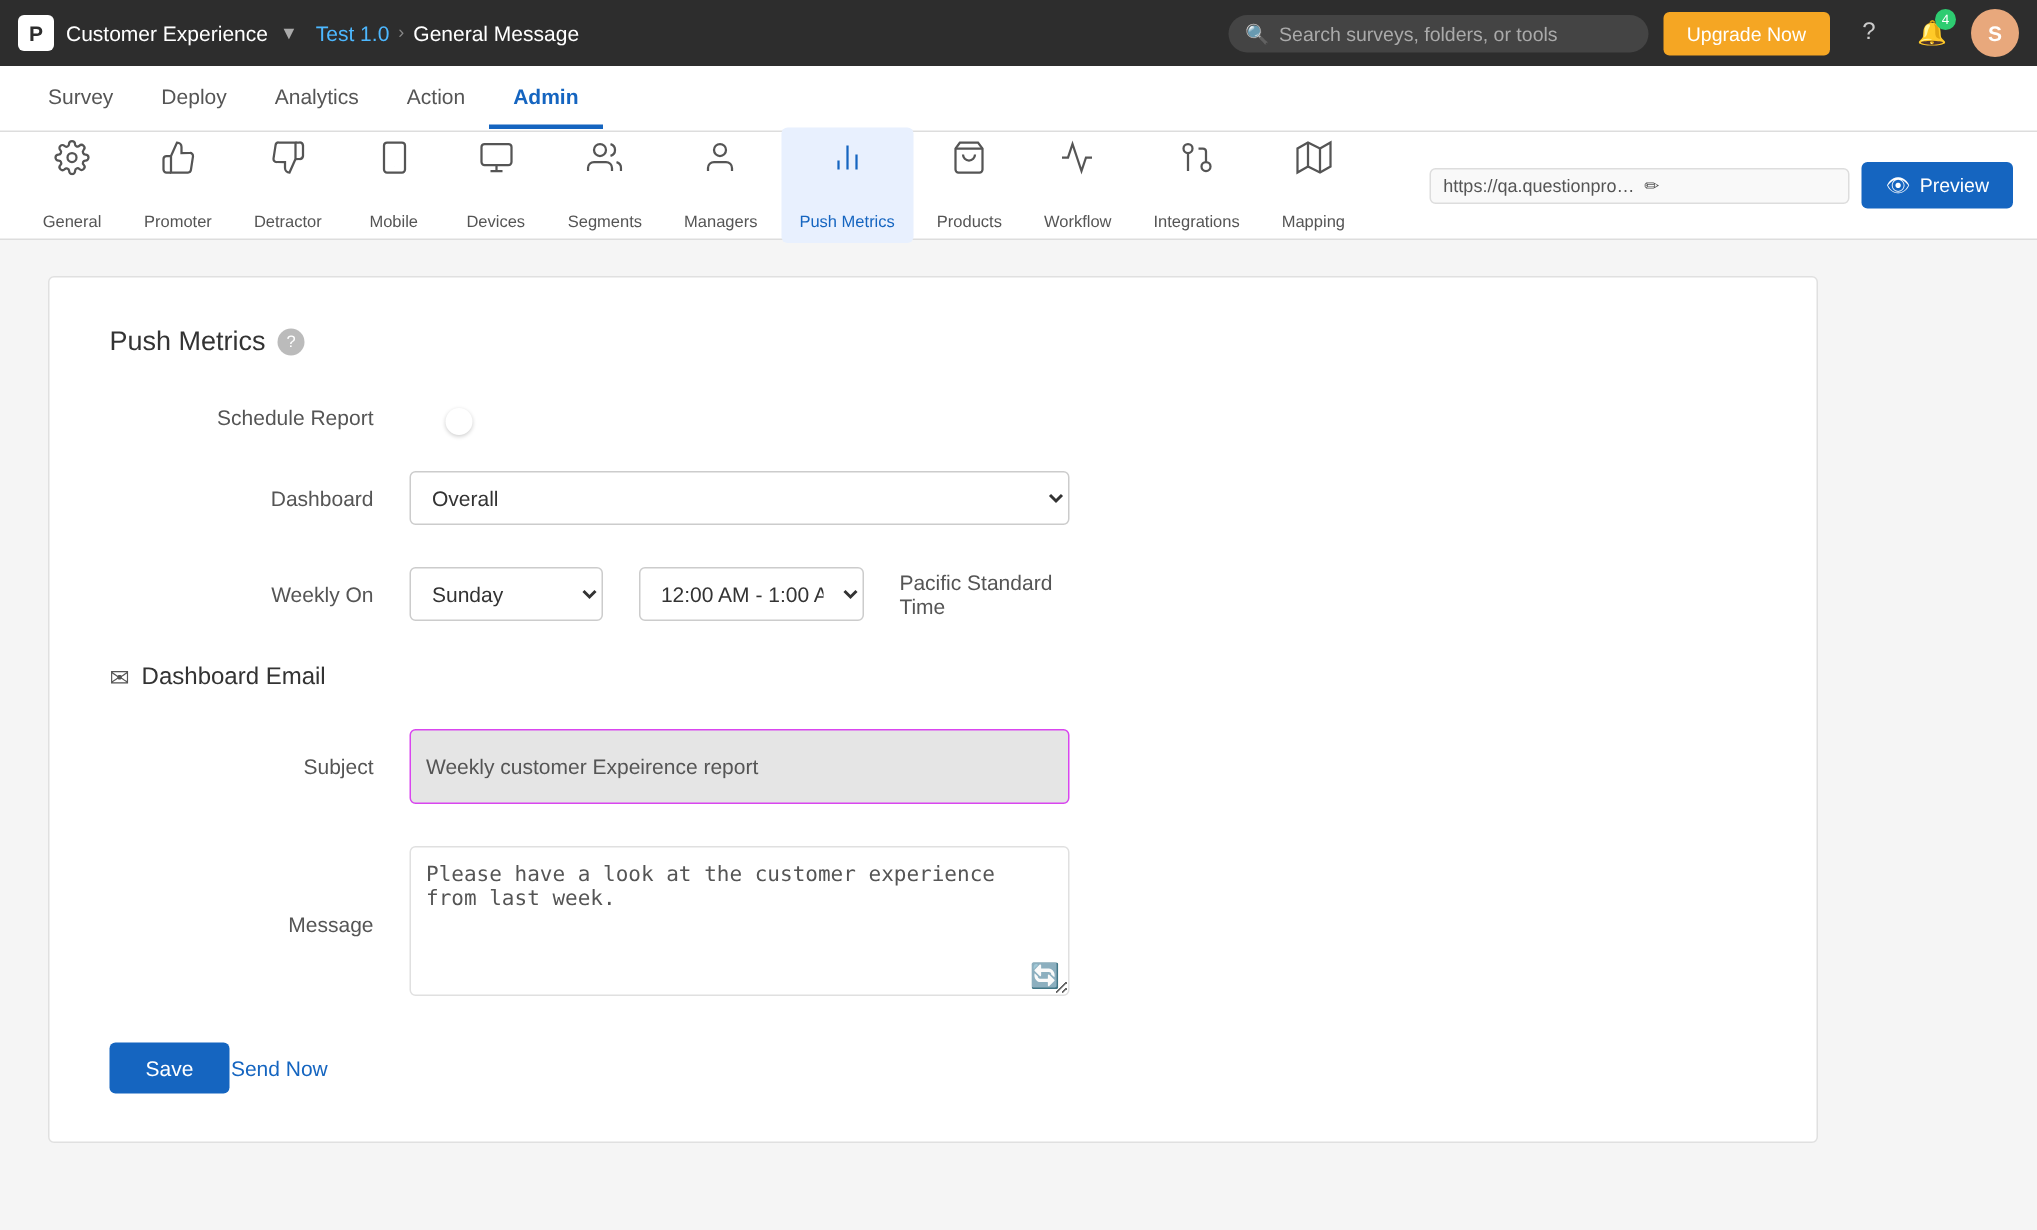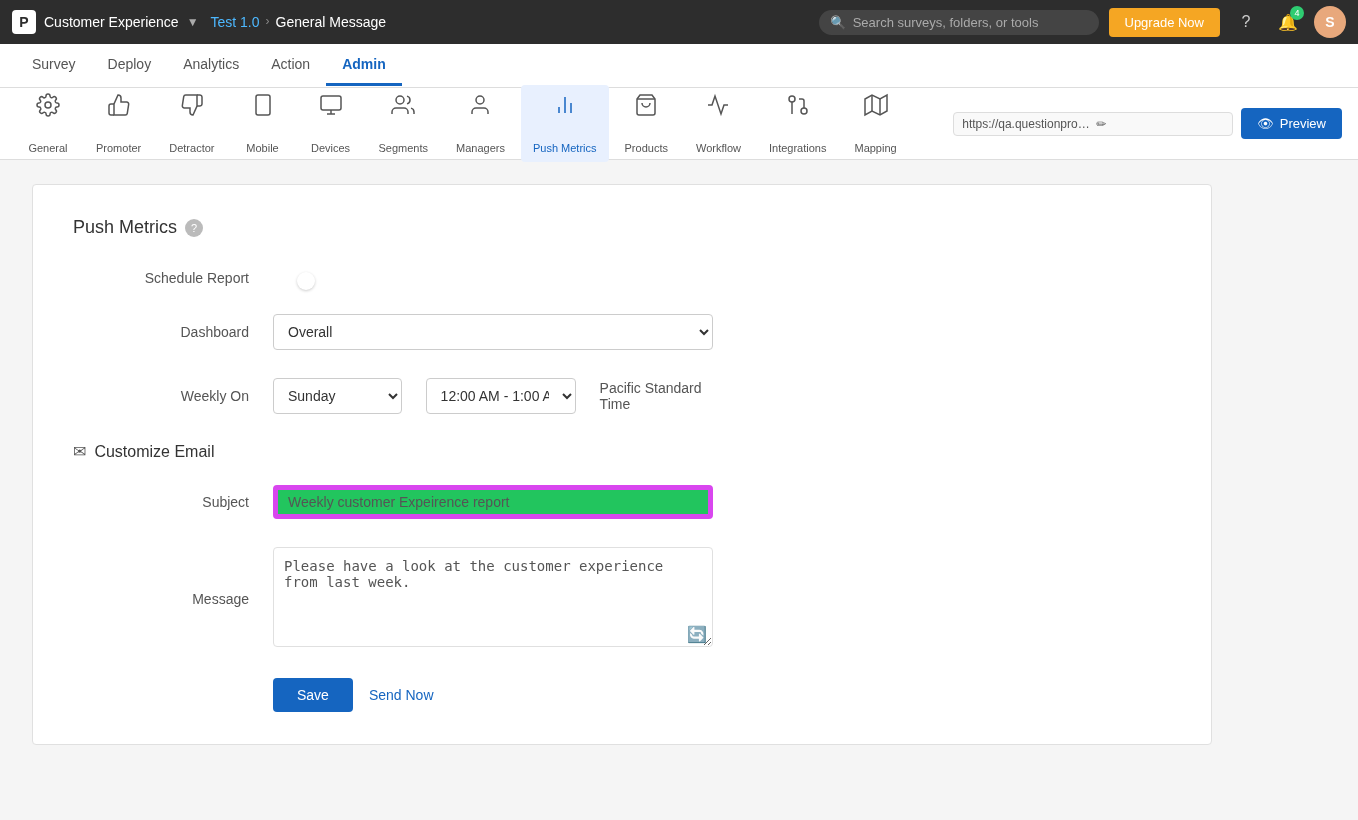--- a/index.html
+++ b/index.html
@@ -72,25 +72,25 @@
     .timezone-text { font-size: 14px; color: #555; }
 
     .managers-link { color: #1565c0; cursor: pointer; text-decoration: none; font-size: 14px; }
 
     
     .customize-section { margin-bottom: 24px; }
     .customize-title-row { display: flex; align-items: center; gap: 8px; margin-bottom: 24px; }
     .envelope-icon { color: #555; font-size: 16px; }
     .customize-title { font-size: 16px; color: #333; }
 
-    .subject-input { width: 100%; padding: 4px 10px; border: 5px solid #d946ef; border-radius: 4px; font-size: 14px; background: #22c55e; color: #555; outline: none; }
+    .subject-input { width: 100%; padding: 16px 10px; border: 1px solid #d946ef; border-radius: 4px; font-size: 14px; background: #e5e5e5; color: #555; outline: none; }
     .message-textarea { width: 100%; padding: 10px; border: 1px solid #e0e0e0; border-radius: 4px; font-size: 14px; color: #555; resize: vertical; height: 100px; outline: none; background: #fff; }
 
     
-    .action-row { display: flex; align-items: center; gap: 16px; margin-top: 8px; margin-left: 200px; }
+    .action-row { display: flex; align-items: center; gap: 1px; margin-top: 8px; }
     .save-btn { background: #1565c0; color: #fff; border: none; border-radius: 4px; padding: 9px 24px; cursor: pointer; font-size: 14px; }
     .send-now-btn { background: none; border: none; color: #1565c0; cursor: pointer; font-size: 14px; }
 
     .refresh-icon { position: absolute; bottom: 6px; right: 6px; color: #2ecc71; font-size: 16px; }
     .msg-container { position: relative; }
   </style>
 </head>
 <body>
 
 <div class="topbar">
@@ -308,21 +308,21 @@
           </select>
           <span class="timezone-text">Pacific Standard Time</span>
         </div>
       </div>
     </div>
 
 
     <div class="customize-section">
       <div class="customize-title-row">
         <span class="envelope-icon">✉</span>
-        <span class="customize-title">Customize Email</span>
+        <span class="customize-title">Dashboard Email</span>
       </div>
 
       <div class="form-row">
         <div class="form-label">Subject</div>
         <div class="form-control">
           <input type="text" class="subject-input" value="Weekly customer Expeirence report" style="">
         </div>
       </div>
 
       <div class="form-row">

